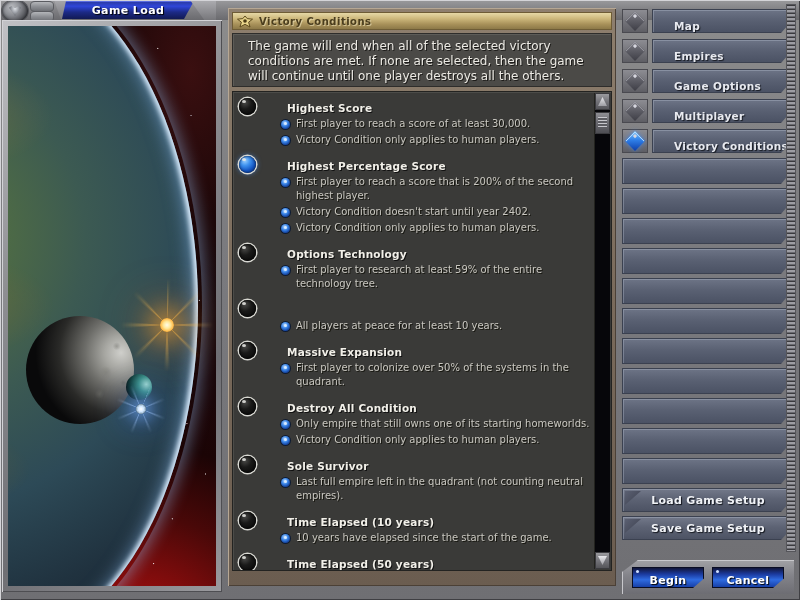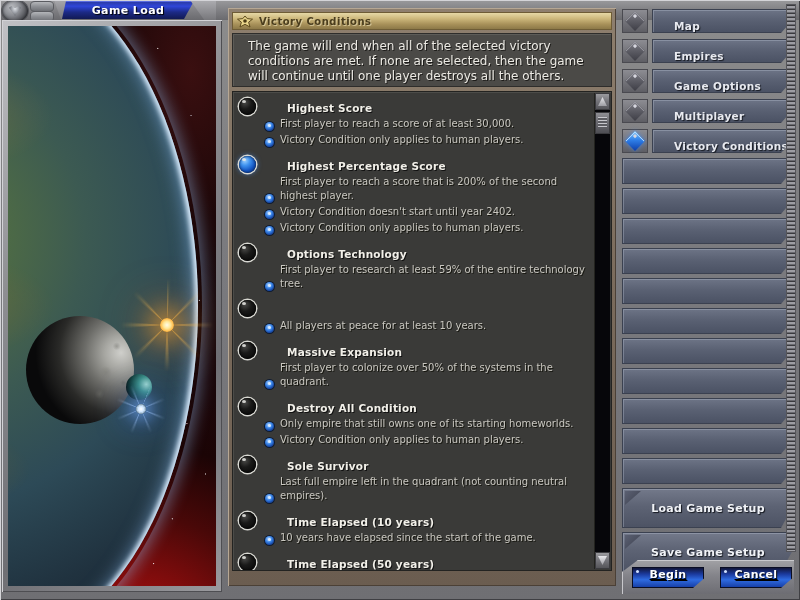--- a/index.html
+++ b/index.html
@@ -164,21 +164,21 @@
   .vc-main{display:flex;align-items:center;gap:24px;}
   .bulb{width:17px;height:17px;border-radius:50%;flex:0 0 auto;margin-right:7px;position:relative;
       background:radial-gradient(circle at 34% 26%,#4a4a48 0%,#1a1a19 40%,#050505 100%);
       box-shadow:0 0 0 1.5px #d8d8d2, inset 0 0 3px #000;}
   .bulb::after{content:"";position:absolute;left:3px;top:2px;width:4px;height:3px;border-radius:50%;
       background:rgba(235,235,230,.85);}
   .bulb.on{background:radial-gradient(circle at 34% 26%,#9fd2ff 0%,#3f93f0 30%,#1456c4 62%,#0a2a72 100%);
       box-shadow:0 0 0 1.5px #d8d8d2, 0 0 5px 1px rgba(70,150,255,.6), inset 0 0 3px #05204f;}
   .vc-title{color:#f2f0e9;font-size:10.5px;font-weight:bold;letter-spacing:.2px;
       text-shadow:1px 1px 0 #111;padding-top:2px;}
-  .vc-sub{display:flex;align-items:flex-end;margin:2px 0 0 26px;}
+  .vc-sub{display:flex;align-items:flex-start;margin:2px 0 0 42px;}
   .dot{width:9px;height:9px;border-radius:50%;flex:0 0 auto;margin:3px 6px 0 0;position:relative;
       background:radial-gradient(circle at 42% 34%,#bcdcff 0%,#3b86e8 38%,#1447a8 70%,#0b2a63 100%);
       box-shadow:0 0 0 1px #0d1b33;}
   .dot::after{content:"";position:absolute;left:2.5px;top:2px;width:3px;height:3px;border-radius:50%;
       background:rgba(225,240,255,.9);}
   .vc-subtext{color:#c9c7c0;font-size:10px;line-height:14px;text-shadow:1px 1px 0 #16160f;}
 
   
   #scrollbar{position:absolute;right:1px;top:1px;width:15px;bottom:1px;
       background:#06060a;border-left:1px solid #23231f;}
@@ -217,21 +217,21 @@
       clip-path:polygon(0 0,100% 0,100% 40%,calc(100% - 13px) 100%,0 100%);
       display:flex;align-items:flex-end;padding-left:21px;
       box-shadow:inset 1px 1px 0 rgba(190,198,215,.35);}
   .nav-btn span{color:#e8eaf0;font-size:10.5px;font-weight:bold;letter-spacing:.3px;
       text-shadow:1px 1px 1px #15181f;}
   .slot{height:26px;margin-bottom:4px;margin-left:0;
       background:linear-gradient(180deg,#6d7486 0%,#5a6173 45%,#4b5264 100%);
       border:1px solid #3b4150;box-sizing:border-box;
       clip-path:polygon(0 0,100% 0,100% 40%,calc(100% - 13px) 100%,0 100%);
       box-shadow:inset 1px 1px 0 rgba(190,198,215,.35);}
-  .lsbtn{position:relative;height:40px;margin-bottom:4px;
+  .lsbtn{position:relative;height:24px;margin-bottom:4px;
       background:linear-gradient(180deg,#73798a 0%,#5d6374 45%,#4d5364 100%);
       border:1px solid #3b4150;box-sizing:border-box;
       clip-path:polygon(0 0,100% 0,100% 40%,calc(100% - 13px) 100%,0 100%);
       display:flex;align-items:center;justify-content:center;
       box-shadow:inset 1px 1px 0 rgba(190,198,215,.35);}
   .lsbtn::before{content:"";position:absolute;left:2px;top:2px;width:16px;height:14px;
       background:linear-gradient(135deg,#5b6072 0%,#3c404e 100%);
       clip-path:polygon(0 0,100% 0,0 100%);}
   .lsbtn span{color:#f0f2f6;font-size:11px;font-weight:bold;letter-spacing:.3px;
       text-shadow:1px 1px 1px #14171e;}
@@ -243,26 +243,26 @@
 
   
   #actionbar{position:absolute;left:622px;top:560px;width:172px;height:34px;
       background:linear-gradient(180deg,#a2a2a6 0%,#84848a 45%,#6d6d73 100%);
       clip-path:polygon(16px 0,100% 0,100% 100%,0 100%,0 12px);
       box-shadow:inset 1px 1px 0 #c8c8cc;}
   .act{position:absolute;top:7px;height:21px;width:72px;
       background:linear-gradient(180deg,#12163a 0%,#1b3a9e 32%,#2f6bE0 62%,#1740a8 100%);
       border:1px solid #0a0d22;box-sizing:border-box;
       clip-path:polygon(0 0,100% 0,100% 55%,calc(100% - 11px) 100%,0 100%);
-      display:flex;align-items:flex-start;justify-content:center;text-decoration:underline;}
+      display:flex;align-items:flex-end;justify-content:center;}
   .act::before{content:"";position:absolute;left:3px;top:2px;width:3px;height:3px;
       background:#cfe0ff;border-radius:50%;}
   .act span{color:#fff;font-size:11px;font-weight:bold;letter-spacing:.3px;
       text-shadow:1px 1px 1px #000;}
-  .act.begin{left:10px;} .act.cancel{left:98px;}
+  .act.begin{left:10px;} .act.cancel{left:90px;}
 
   
   #bevel{position:absolute;inset:0;pointer-events:none;
       box-shadow:inset 1px 1px 0 #d4d4d8, inset -1px -1px 0 #3f3f43;}
 </style>
 </head>
 <body>
 
 <div id="app">
 

